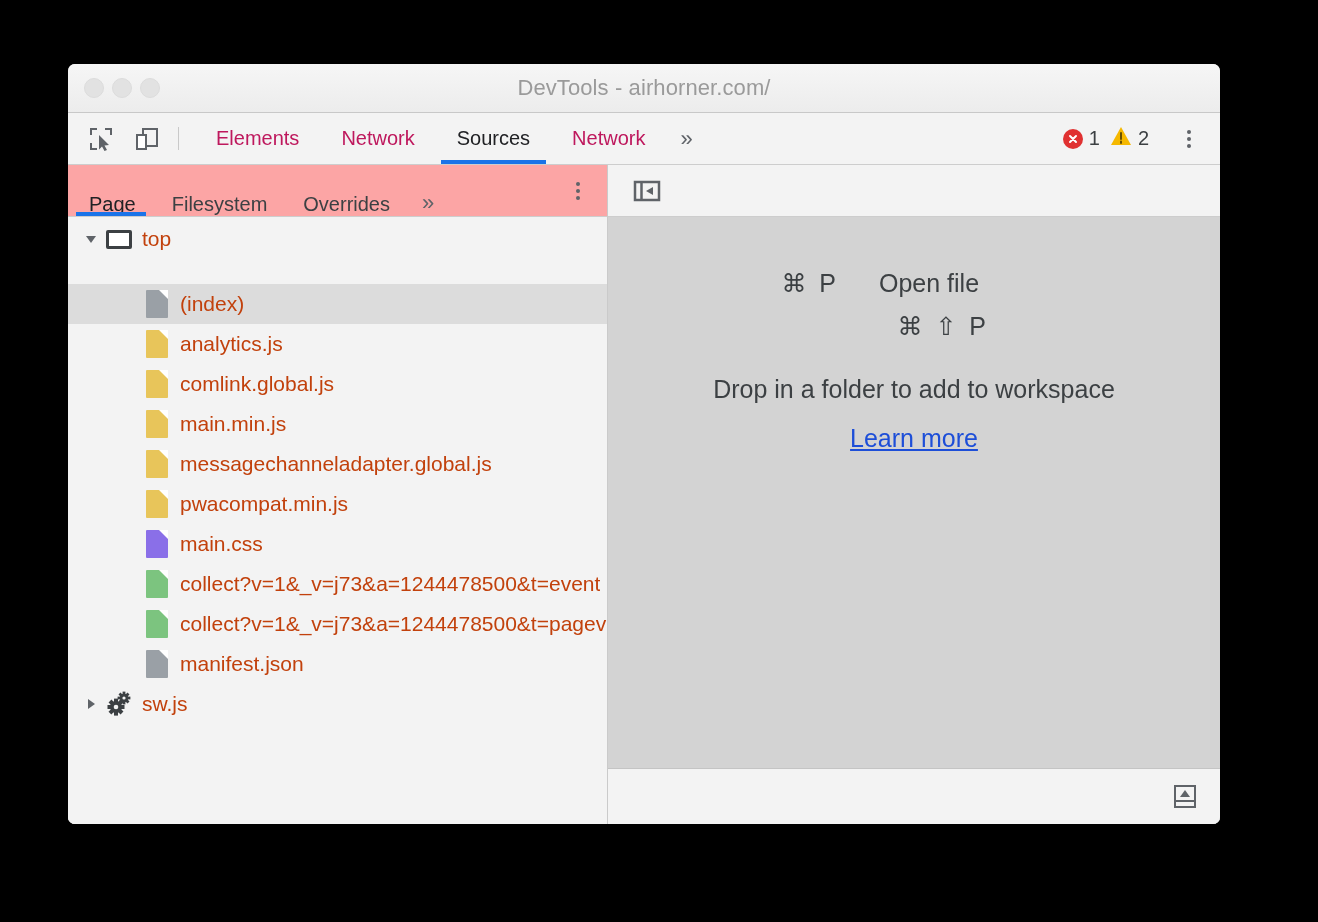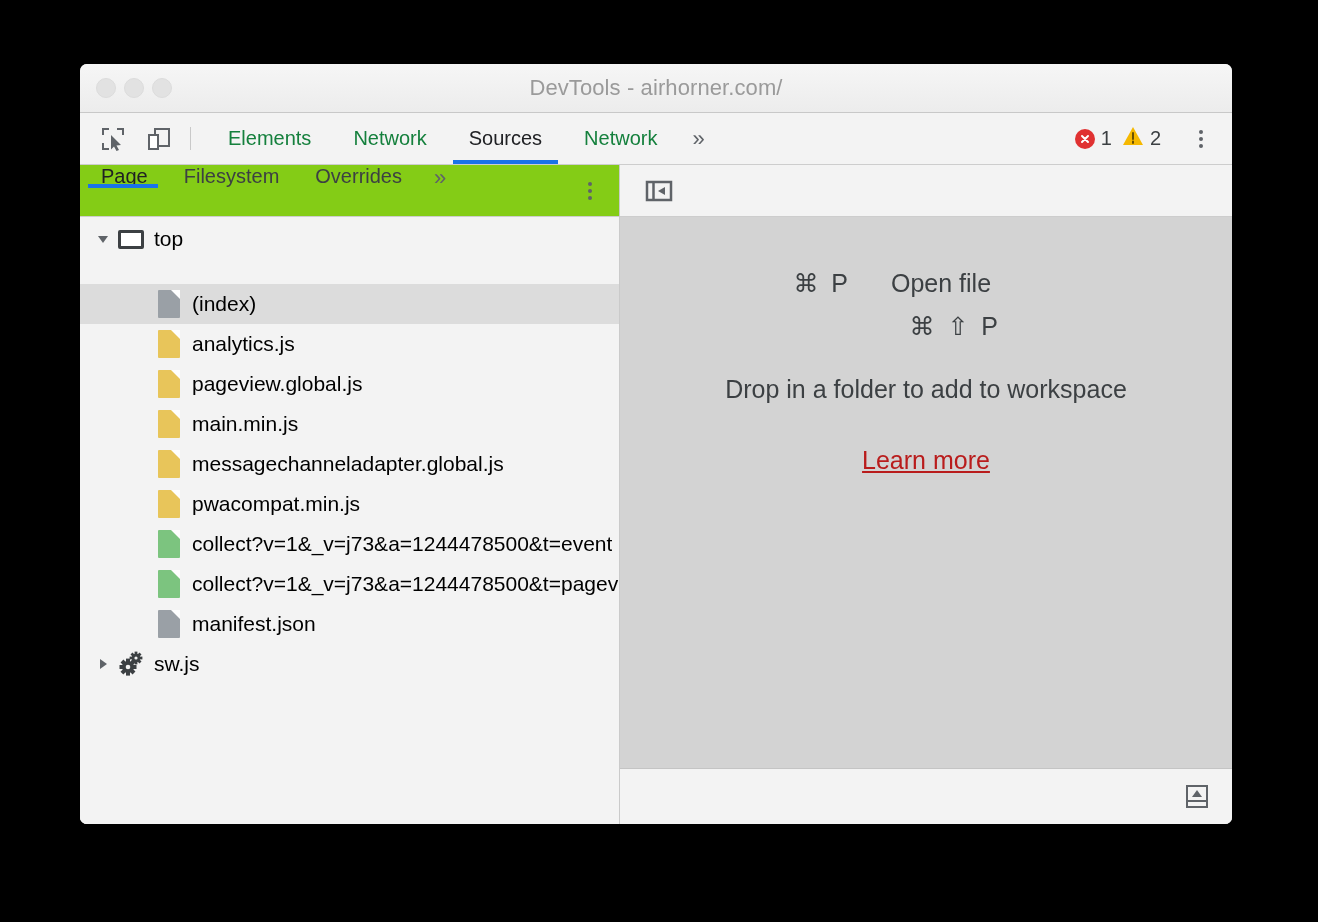--- a/index.html
+++ b/index.html
@@ -6,21 +6,21 @@
   html, body {
     width: 1318px; height: 922px;
     background: #000000;
     font-family: "Liberation Sans", sans-serif;
     overflow: hidden;
   }
 
   
   #window {
     position: absolute;
-    left: 80px; top: 64px;
+    left: 68px; top: 64px;
     width: 1152px; height: 760px;
     background: #f3f3f3;
     border-radius: 7px;
     overflow: hidden;
     display: flex;
     flex-direction: column;
   }
 
   #titlebar {
     height: 49px;
@@ -71,21 +71,21 @@
   }
   #panel-tabs {
     display: flex;
     align-items: stretch;
     margin-left: 6px;
   }
   .panel-tab {
     padding: 0 21px;
     display: flex; align-items: center;
     font-size: 20px;
-    color: #15803d;
+    color: #be185d;
     cursor: default;
     position: relative;
   }
   .panel-tab.active { color: #202124; }
   .panel-tab.active::after {
     content: "";
     position: absolute;
     left: 5px; right: 5px; bottom: 0;
     height: 4px;
     background: #1a73e8;
@@ -133,23 +133,23 @@
     width: 540px;
     flex: 0 0 540px;
     display: flex; flex-direction: column;
     background: #f3f3f3;
     border-right: 1px solid #cacaca;
     min-height: 0;
   }
   #nav-tabs {
     height: 52px;
     flex: 0 0 52px;
-    display: flex; align-items: flex-start;
+    display: flex; align-items: flex-end;
     border-bottom: 1px solid #cdcdcd;
-    background: #84cc16;
+    background: #fca5a5;
   }
   .nav-tab {
     padding: 0 18px;
     display: flex; align-items: center;
     font-size: 20px; color: #3c4043;
     cursor: default; position: relative;
   }
   .nav-tab:first-child { padding-left: 21px; }
   .nav-tab.active { color: #202124; }
   .nav-tab.active::after {
@@ -163,21 +163,21 @@
     flex: 1 1 auto;
     background: #f3f3f3;
     overflow: hidden;
     padding-top: 2px;
   }
   .tree-row {
     height: 40px;
     display: flex; align-items: center;
     white-space: nowrap;
     font-size: 21px;
-    color: #000000;
+    color: #c2410c;
     cursor: default;
     padding-left: 12px;
   }
   .tree-row.selected { background: #dcdcdc; margin-top: 25px; }
   .twisty {
     width: 22px; flex: 0 0 22px;
     display: flex; align-items: center; justify-content: center;
   }
   .row-icon {
     width: 34px; flex: 0 0 34px;
@@ -249,23 +249,23 @@
     padding-right: 40px;
     letter-spacing: 3px;
   }
   .action { width: 300px; text-align: left; }
   .drop-hint {
     font-size: 25px;
     color: #3c4043;
     margin-top: 20px;
   }
   .learn-more {
-    margin-top: 42px;
+    margin-top: 20px;
     font-size: 25px;
-    color: #b91c1c;
+    color: #1d4ed8;
     text-decoration: underline;
     cursor: default;
   }
   #editor-status {
     height: 56px;
     flex: 0 0 56px;
     background: #f3f3f3;
     border-top: 1px solid #c4c4c4;
     display: flex; align-items: center; justify-content: flex-end;
     padding-right: 16px;
@@ -413,21 +413,21 @@
           </div>
           <div class="tree-row">
             <span class="indent"></span>
             <span class="twisty"></span>
             <span class="row-icon">
               <span class="doc">
                 <span class="body" style="background: rgb(232, 197, 90);"></span>
                 <span class="fold"></span>
               </span>
             </span>
-            <span class="row-label">pageview.global.js</span>
+            <span class="row-label">comlink.global.js</span>
           </div>
           <div class="tree-row">
             <span class="indent"></span>
             <span class="twisty"></span>
             <span class="row-icon">
               <span class="doc">
                 <span class="body" style="background: rgb(232, 197, 90);"></span>
                 <span class="fold"></span>
               </span>
             </span>
@@ -447,20 +447,31 @@
           <div class="tree-row">
             <span class="indent"></span>
             <span class="twisty"></span>
             <span class="row-icon">
               <span class="doc">
                 <span class="body" style="background: rgb(232, 197, 90);"></span>
                 <span class="fold"></span>
               </span>
             </span>
             <span class="row-label">pwacompat.min.js</span>
+          </div>
+          <div class="tree-row">
+            <span class="indent"></span>
+            <span class="twisty"></span>
+            <span class="row-icon">
+              <span class="doc">
+                <span class="body" style="background: rgb(138, 111, 232);"></span>
+                <span class="fold"></span>
+              </span>
+            </span>
+            <span class="row-label">main.css</span>
           </div>
           <div class="tree-row">
             <span class="indent"></span>
             <span class="twisty"></span>
             <span class="row-icon">
               <span class="doc">
                 <span class="body" style="background: rgb(124, 196, 127);"></span>
                 <span class="fold"></span>
               </span>
             </span>

